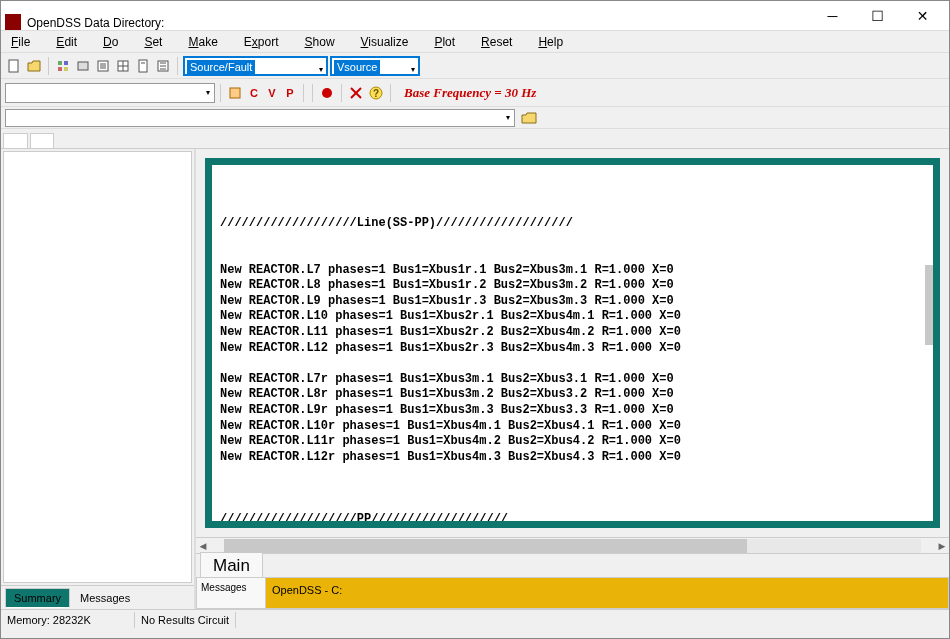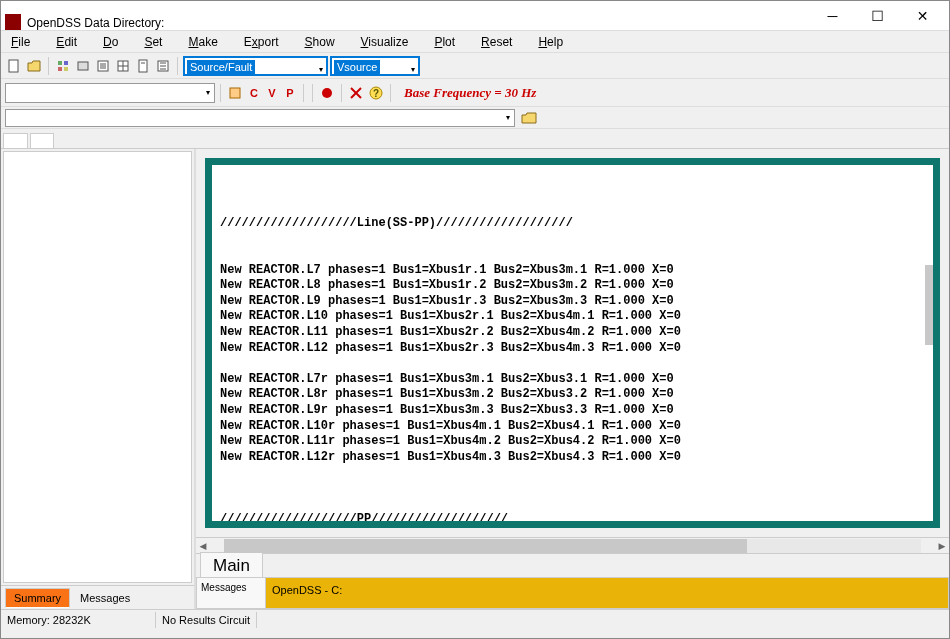--- a/index.html
+++ b/index.html
@@ -37,42 +37,42 @@
     .folder-ico { width: 16px; height: 14px; margin-left: 6px; }
     
     .tabbar-small { height: 20px; background: #f0f0f0; border-bottom: 1px solid #ccc; display: flex; align-items: flex-end; padding-left: 2px; }
     .tab-sm { font-size: 9px; padding: 2px 10px; border: 1px solid #ccc; border-bottom: none; background: #fff; margin-right: 2px; }
     
     .main-area { display: flex; height: 460px; }
     .left-panel { width: 195px; border-right: 2px solid #ddd; display: flex; flex-direction: column; }
     .left-content { flex: 1; background: #fff; border: 1px solid #ccc; margin: 2px; }
     .left-tabs { height: 24px; display: flex; align-items: center; padding: 0 4px; gap: 2px; border-top: 1px solid #ccc; }
     .left-tab { padding: 3px 8px; font-size: 11px; cursor: pointer; }
-    .left-tab.active { background: #f97316; border: 1px solid #ccc; border-bottom: 1px solid #fff; }
+    .left-tab.active { background: #0f766e; border: 1px solid #ccc; border-bottom: 1px solid #fff; }
     
     .right-panel { flex: 1; display: flex; flex-direction: column; }
     .code-area { flex: 1; background: #fff; border: 7px solid #0f766e; margin: 9px; overflow: auto; position: relative; }
     .code-content { font-family: 'Courier New', monospace; font-size: 12px; font-weight: bold; padding: 4px 8px; white-space: pre; line-height: 1.3; }
     .hscroll { height: 16px; background: #f0f0f0; border-top: 1px solid #ccc; display: flex; align-items: center; }
     .hscroll-track { flex: 1; height: 14px; background: #e8e8e8; position: relative; margin: 0 14px; }
     .hscroll-thumb { position: absolute; left: 0; width: 75%; height: 100%; background: #c8c8c8; }
     .hscroll-arrow { width: 14px; height: 14px; display: flex; align-items: center; justify-content: center; font-size: 9px; color: #666; }
     .vscroll-ind { position: absolute; right: 0; top: 100px; width: 8px; height: 80px; background: #c8c8c8; }
     
     .code-tabs { height: 24px; display: flex; align-items: center; border-top: 1px solid #ccc; padding: 0 4px; }
     .code-tab { padding: 3px 12px; font-size: 17px; border: 1px solid #ccc; background: #f8f8f8; cursor: pointer; }
     .code-tab.active { background: #fff; border-bottom: 1px solid #fff; }
     
     .messages-area { height: 32px; display: flex; border-top: 1px solid #ccc; }
     .messages-label { width: 70px; padding: 4px; font-size: 10px; border: 1px solid #ccc; border-top: none; background: #f8f8f8; }
     .messages-content { flex: 1; padding: 6px; font-size: 11px; background: #eab308; border: 1px solid #ccc; border-left: none; border-top: none; }
     
     .statusbar { height: 20px; background: #f0f0f0; border-top: 1px solid #ccc; display: flex; align-items: center; font-size: 11px; }
     .status-cell { padding: 2px 6px; border-right: 1px solid #ccc; }
-    .status-cell.mem { width: 155px; }
+    .status-cell.mem { width: 134px; }
     
     svg { display: block; }
   </style>
 </head>
 <body>
 
 <div class="titlebar">
   <div class="titlebar-icon"></div>
   <div class="titlebar-text">OpenDSS Data Directory:</div>
   <div class="window-controls">

